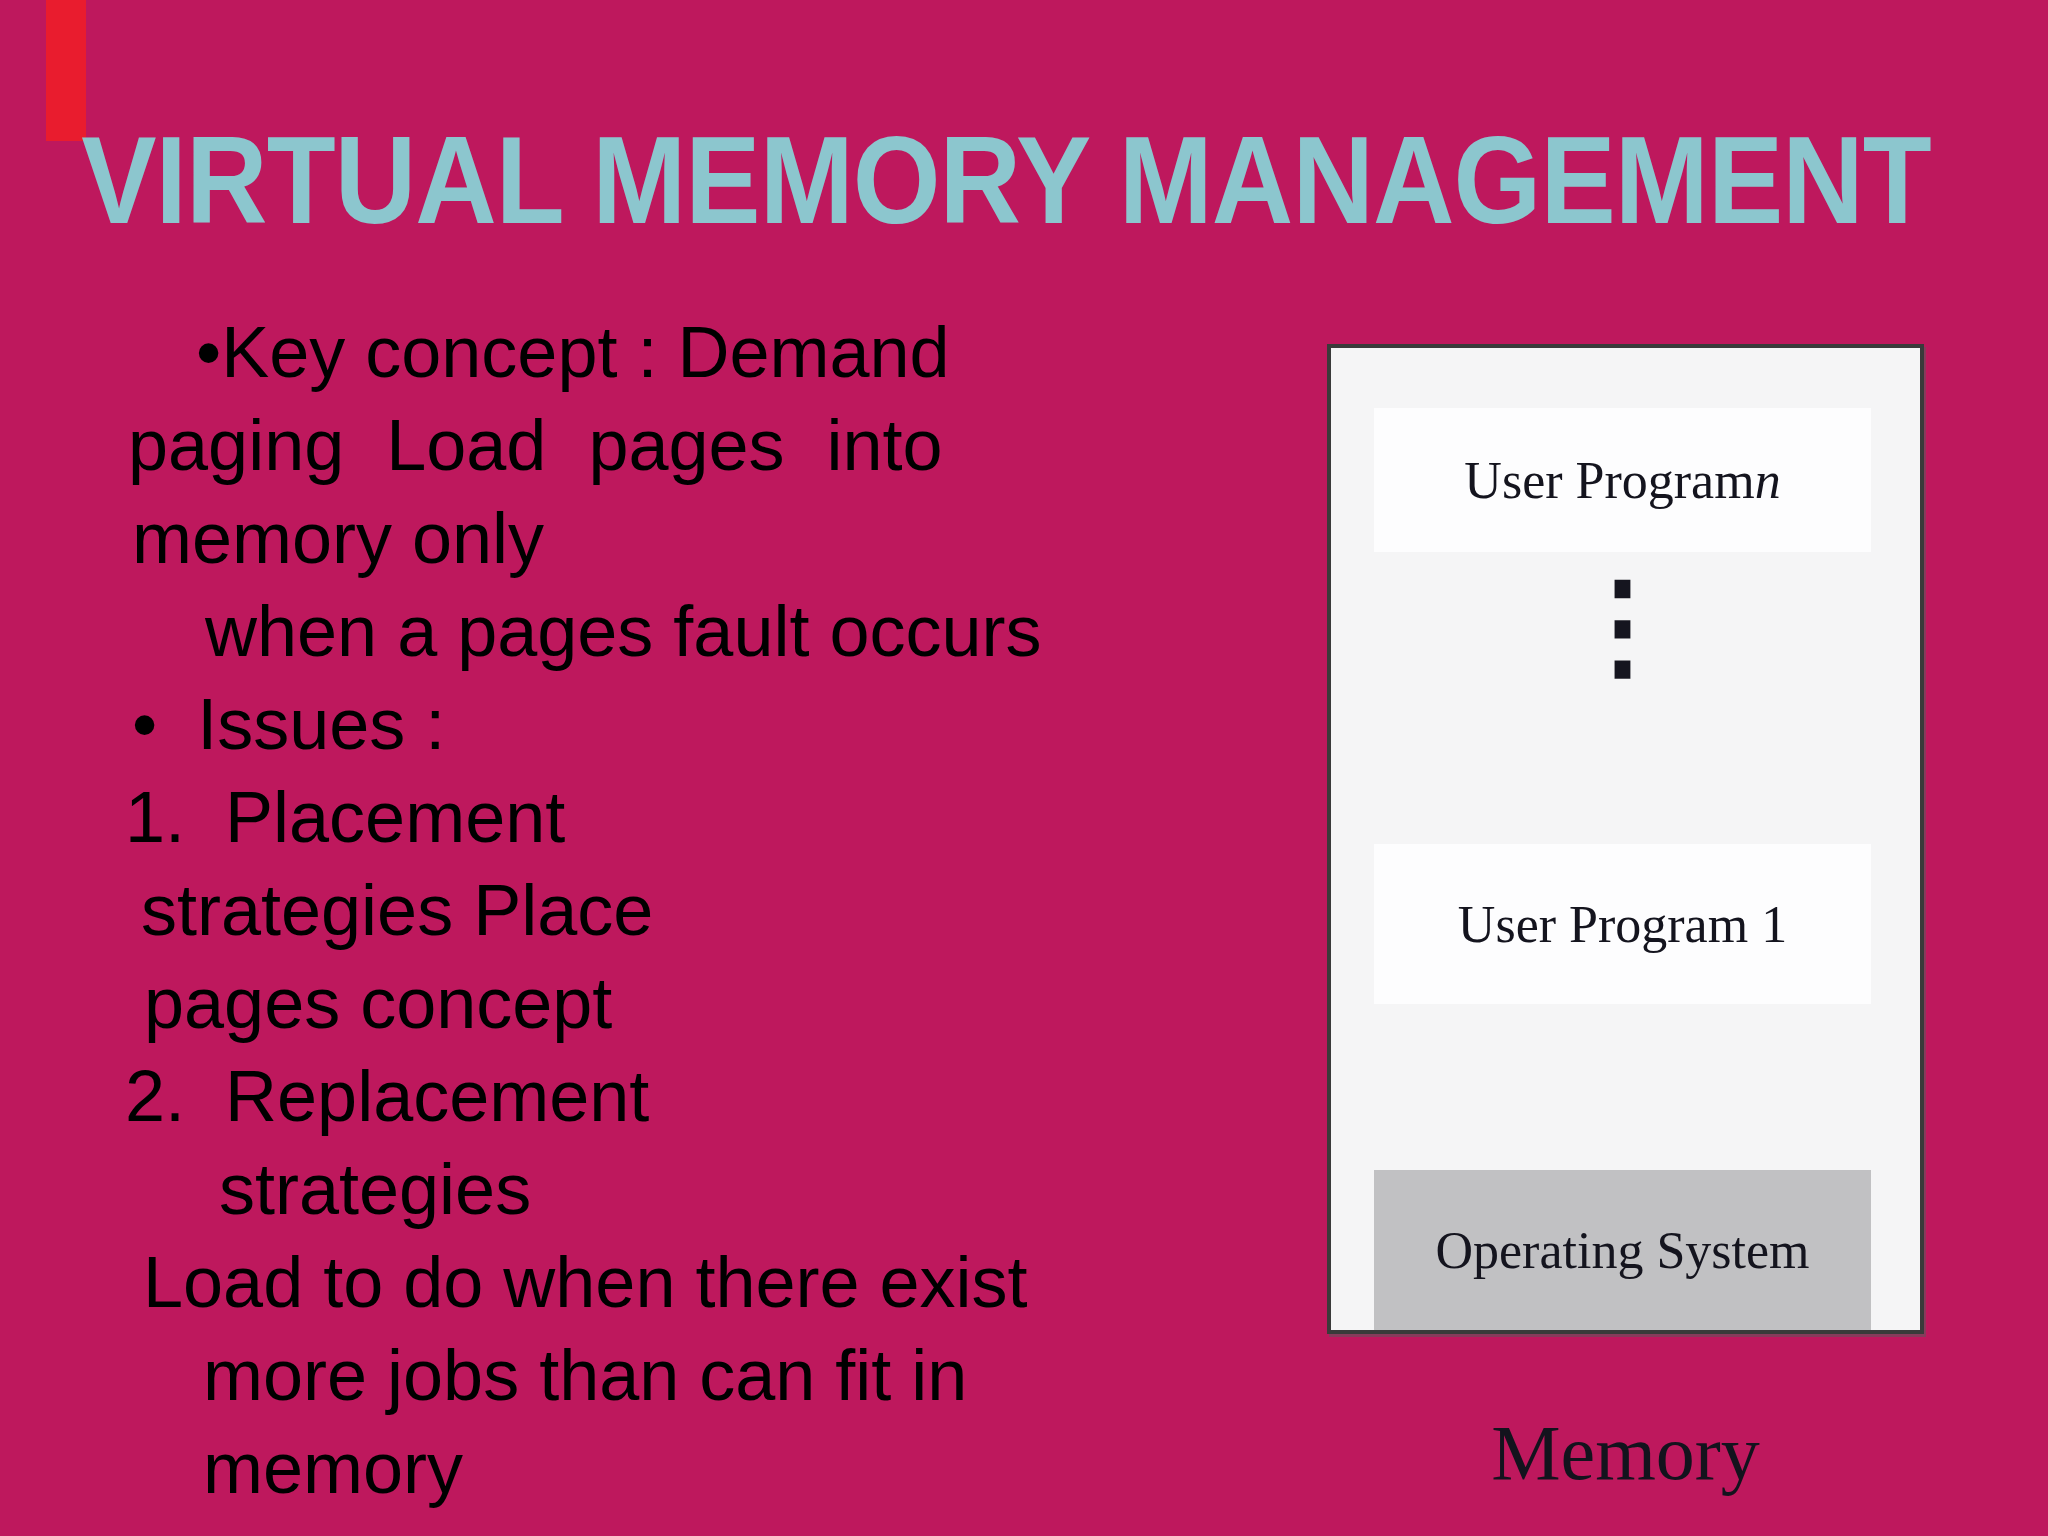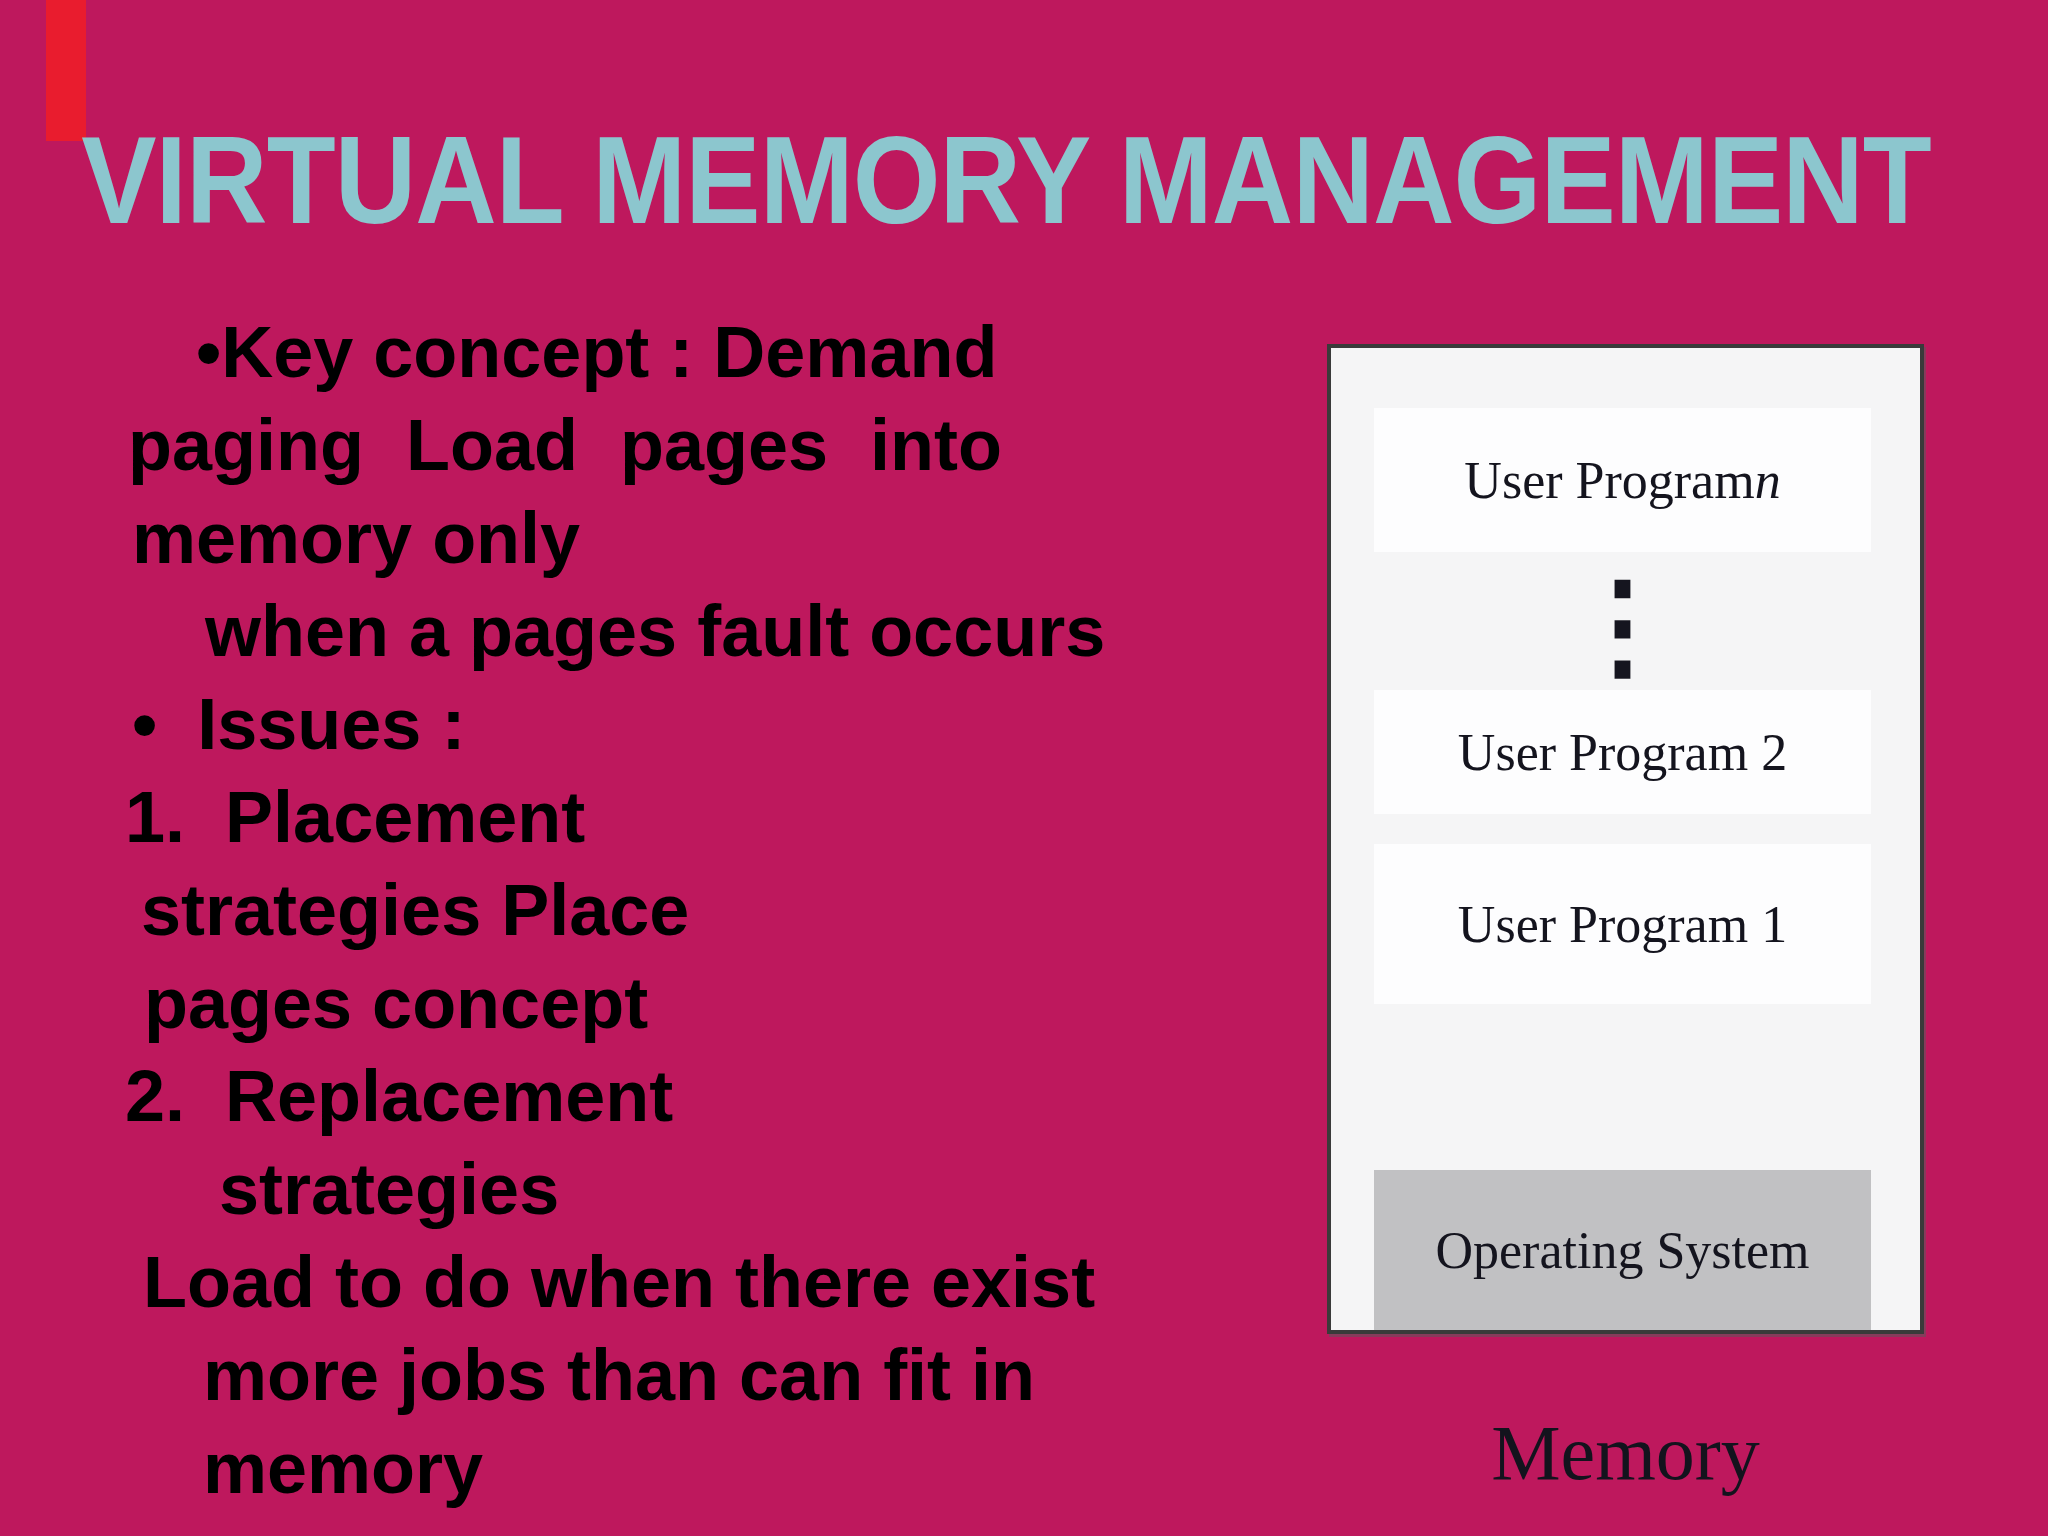--- a/index.html
+++ b/index.html
@@ -25,21 +25,21 @@
     font-size:124px;font-weight:bold;line-height:1;
     letter-spacing:-1px;
     color:#8cc6ce;
     transform:scaleX(0.91) translateX(-20px);
     transform-origin:center;
   }
   
   #body-block{
     position:absolute;left:0;top:306px;width:1120px;
     color:#000000;
-    font-size:72px;line-height:93px;font-weight:bold;
+    font-size:72px;line-height:93px;
   }
   .body-line{white-space:pre;}
   .wide-words{word-spacing:22px;}
   
   #memory-panel{
     position:absolute;left:1327px;top:344px;width:597px;height:990px;
     box-sizing:border-box;
     background:#f5f5f6;
     border:4px solid #3a3a3a;
     box-shadow:2px 3px 0 rgba(90,90,90,0.55);
@@ -103,23 +103,20 @@
 
     <div id="cell-program-n" class="mem-cell">
       <span>User Program </span>
         <span class="var-italic">n</span>
     </div>
 
     <div id="ellipsis-wrap">
       <span class="dots">⋮</span>
     </div>
 
-    <div id="cell-program-2" class="mem-cell">
-      <span>User Program 2</span>
-    </div>
 
     <div id="cell-program-1" class="mem-cell">
       <span>User Program 1</span>
     </div>
 
     <div id="cell-os" class="mem-cell">
       <span>Operating System</span>
     </div>
 
   </div>

